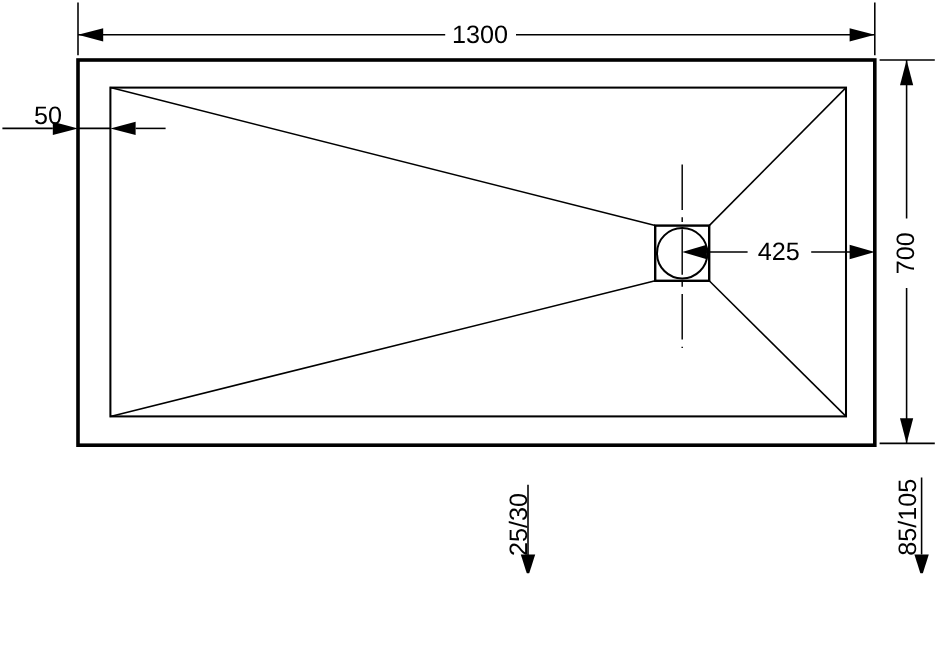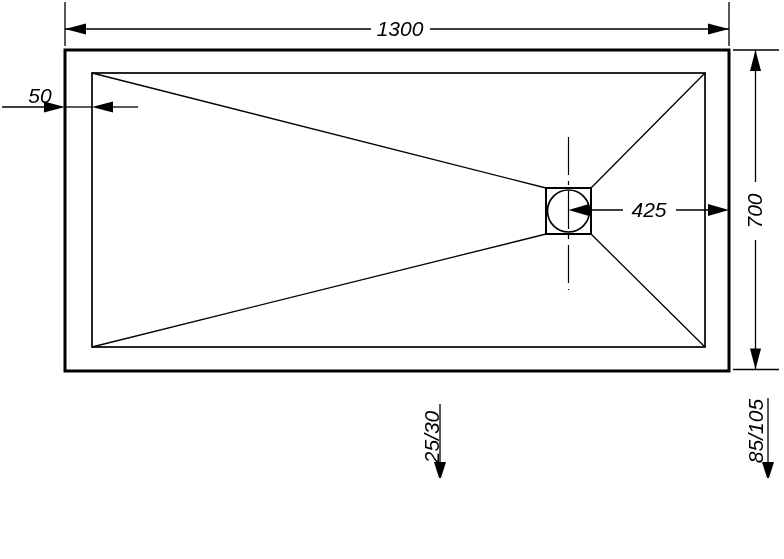--- a/index.html
+++ b/index.html
@@ -7,21 +7,20 @@
     padding: 0;
     background: #ffffff;
   }
   .canvas {
     position: relative;
     width: 784px;
     height: 478px;
     background: #ffffff;
     overflow: hidden;
     font-family: "Liberation Sans", sans-serif;
-    font-style: italic;
   }
   svg { display: block; }
   text {
     font-family: "Liberation Sans", sans-serif;
     font-size: 21px;
     fill: #000000;
   }
 </style>
 </head>
 <body>

